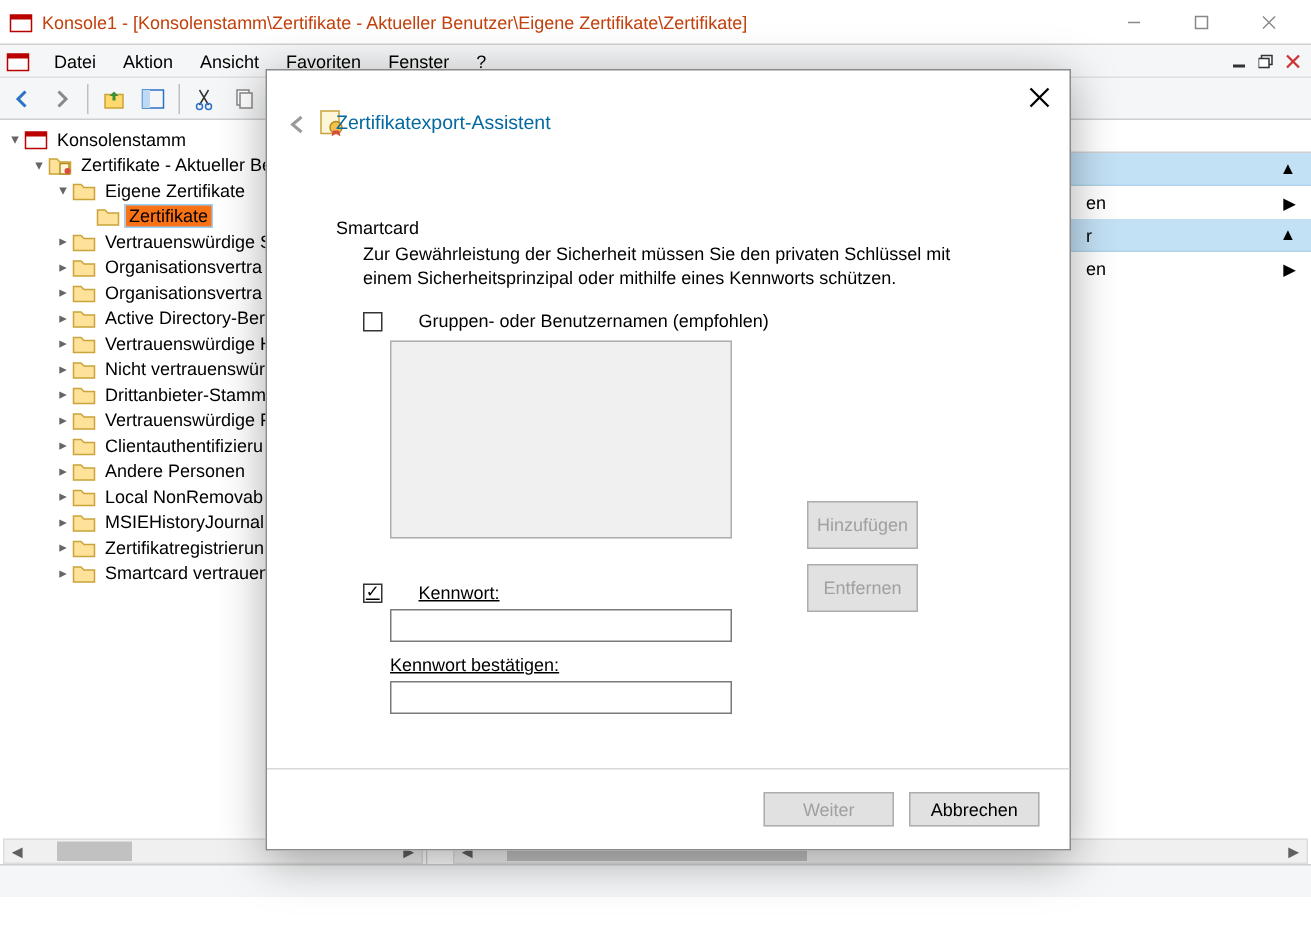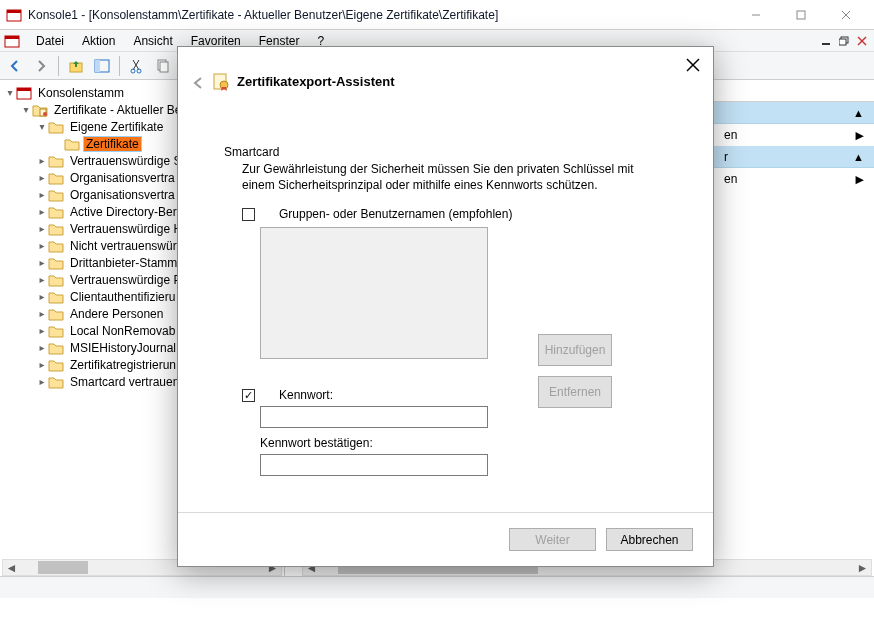--- a/index.html
+++ b/index.html
@@ -1,21 +1,21 @@
 <!DOCTYPE html>
 <html><head>
 <meta charset="utf-8">
 <style>
   * { box-sizing: border-box; font-family: "Segoe UI", Tahoma, sans-serif; }
   body { margin: 0; width: 874px; height: 620px; background: #fff; overflow: hidden; font-size: 12px; color: #000; position: relative; }
 
   
   .titlebar { height: 30px; background: #fff; border-bottom: 1px solid #d0d0d0; display: flex; align-items: center; padding: 0 6px 0 6px; }
   .titlebar .icon { width: 16px; height: 16px; margin-right: 6px; }
-  .titlebar .title { flex: 1; color: #0f172a; font-size: 12px; white-space: nowrap; overflow: hidden; }
+  .titlebar .title { flex: 1; color: #c2410c; font-size: 12px; white-space: nowrap; overflow: hidden; }
   .titlebar .wbtn { width: 45px; height: 30px; display: flex; align-items: center; justify-content: center; }
   .titlebar .wbtn svg { stroke: #888; }
 
   
   .menubar { height: 22px; background: #f5f6f7; display: flex; align-items: center; padding-left: 4px; border-bottom: 1px solid #e0e0e0; position: relative; }
   .menubar .micon { width: 16px; height: 16px; margin-right: 8px; }
   .menubar .mitem { padding: 2px 8px; margin-right: 2px; cursor: default; }
   .menubar .right { position: absolute; right: 4px; display: flex; gap: 2px; }
   .menubar .sbtn { width: 16px; height: 16px; display: flex; align-items: center; justify-content: center; }
 
@@ -52,36 +52,36 @@
 
   
   .statusbar { height: 22px; background: #f5f6f7; border-top: 1px solid #d0d0d0; }
 
   
   .wizard { position: absolute; left: 177px; top: 46px; width: 537px; height: 521px; background: #fff; border: 1px solid #8a8a8a; box-shadow: 0 6px 30px rgba(0,0,0,0.35); z-index: 100; display: flex; flex-direction: column; }
   .wizard .whead { height: 62px; position: relative; }
   .wizard .close { position: absolute; right: 10px; top: 8px; width: 20px; height: 20px; display: flex; align-items: center; justify-content: center; }
   .wizard .back { position: absolute; left: 12px; top: 28px; }
   .wizard .wic { position: absolute; left: 34px; top: 26px; }
-  .wizard .wtitle { position: absolute; left: 59px; top: 27px; color: #000000; font-size: 13px; font-weight: bold; }
+  .wizard .wtitle { position: absolute; left: 46px; top: 27px; color: #0369a1; font-size: 13px; }
   .wizard .wbody { padding: 0 46px 0 46px; flex: 1; }
   .wizard .sec-title { font-size: 12px; margin-top: 36px; }
   .wizard .sec-desc { font-size: 12px; margin-left: 18px; margin-top: 2px; line-height: 1.35; }
   .wizard .chk-row { margin-left: 18px; margin-top: 14px; display: flex; align-items: center; gap: 24px; }
   .wizard .chk { width: 13px; height: 13px; border: 1px solid #333; display: inline-flex; align-items: center; justify-content: center; background: #fff; }
   .wizard .chk.checked::after { content: "✓"; font-size: 11px; line-height: 1; }
   .wizard .listbox { margin-left: 36px; margin-top: 6px; width: 228px; height: 132px; border: 1px solid #adadad; background: #f0f0f0; }
   .wizard .btncol { position: absolute; left: 360px; top: 225px; display: flex; flex-direction: column; gap: 10px; }
   .wizard .dbtn { width: 74px; height: 32px; background: #e1e1e1; border: 1px solid #adadad; font-size: 12px; display: flex; align-items: center; justify-content: center; color: #a0a0a0; }
   .wizard .field-label { margin-left: 36px; margin-top: 8px; font-size: 12px; }
   .wizard .pw-input { margin-left: 36px; margin-top: 4px; width: 228px; height: 22px; border: 1px solid #7a7a7a; padding: 2px 4px; font-size: 12px; display: block; }
   .wizard .wfooter { height: 54px; border-top: 1px solid #d9d9d9; display: flex; align-items: center; justify-content: flex-end; gap: 10px; padding-right: 20px; }
   .wizard .fbtn { width: 87px; height: 23px; border: 1px solid #adadad; background: #e1e1e1; font-size: 12px; display: flex; align-items: center; justify-content: center; }
   .wizard .fbtn.disabled { color: #a0a0a0; }
-  .wizard .pw-section { margin-top: 29px; }
+  .wizard .pw-section { margin-top: 29px; text-decoration: underline; }
 </style>
 </head>
 <body>
 
 <div class="titlebar">
   <span class="icon">
     <svg width="16" height="16">
         <rect x="1" y="3" width="14" height="11" fill="#fff" stroke="#b00" stroke-width="1"></rect>
         <rect x="1" y="3" width="14" height="3" fill="#b00"></rect>
       </svg>

